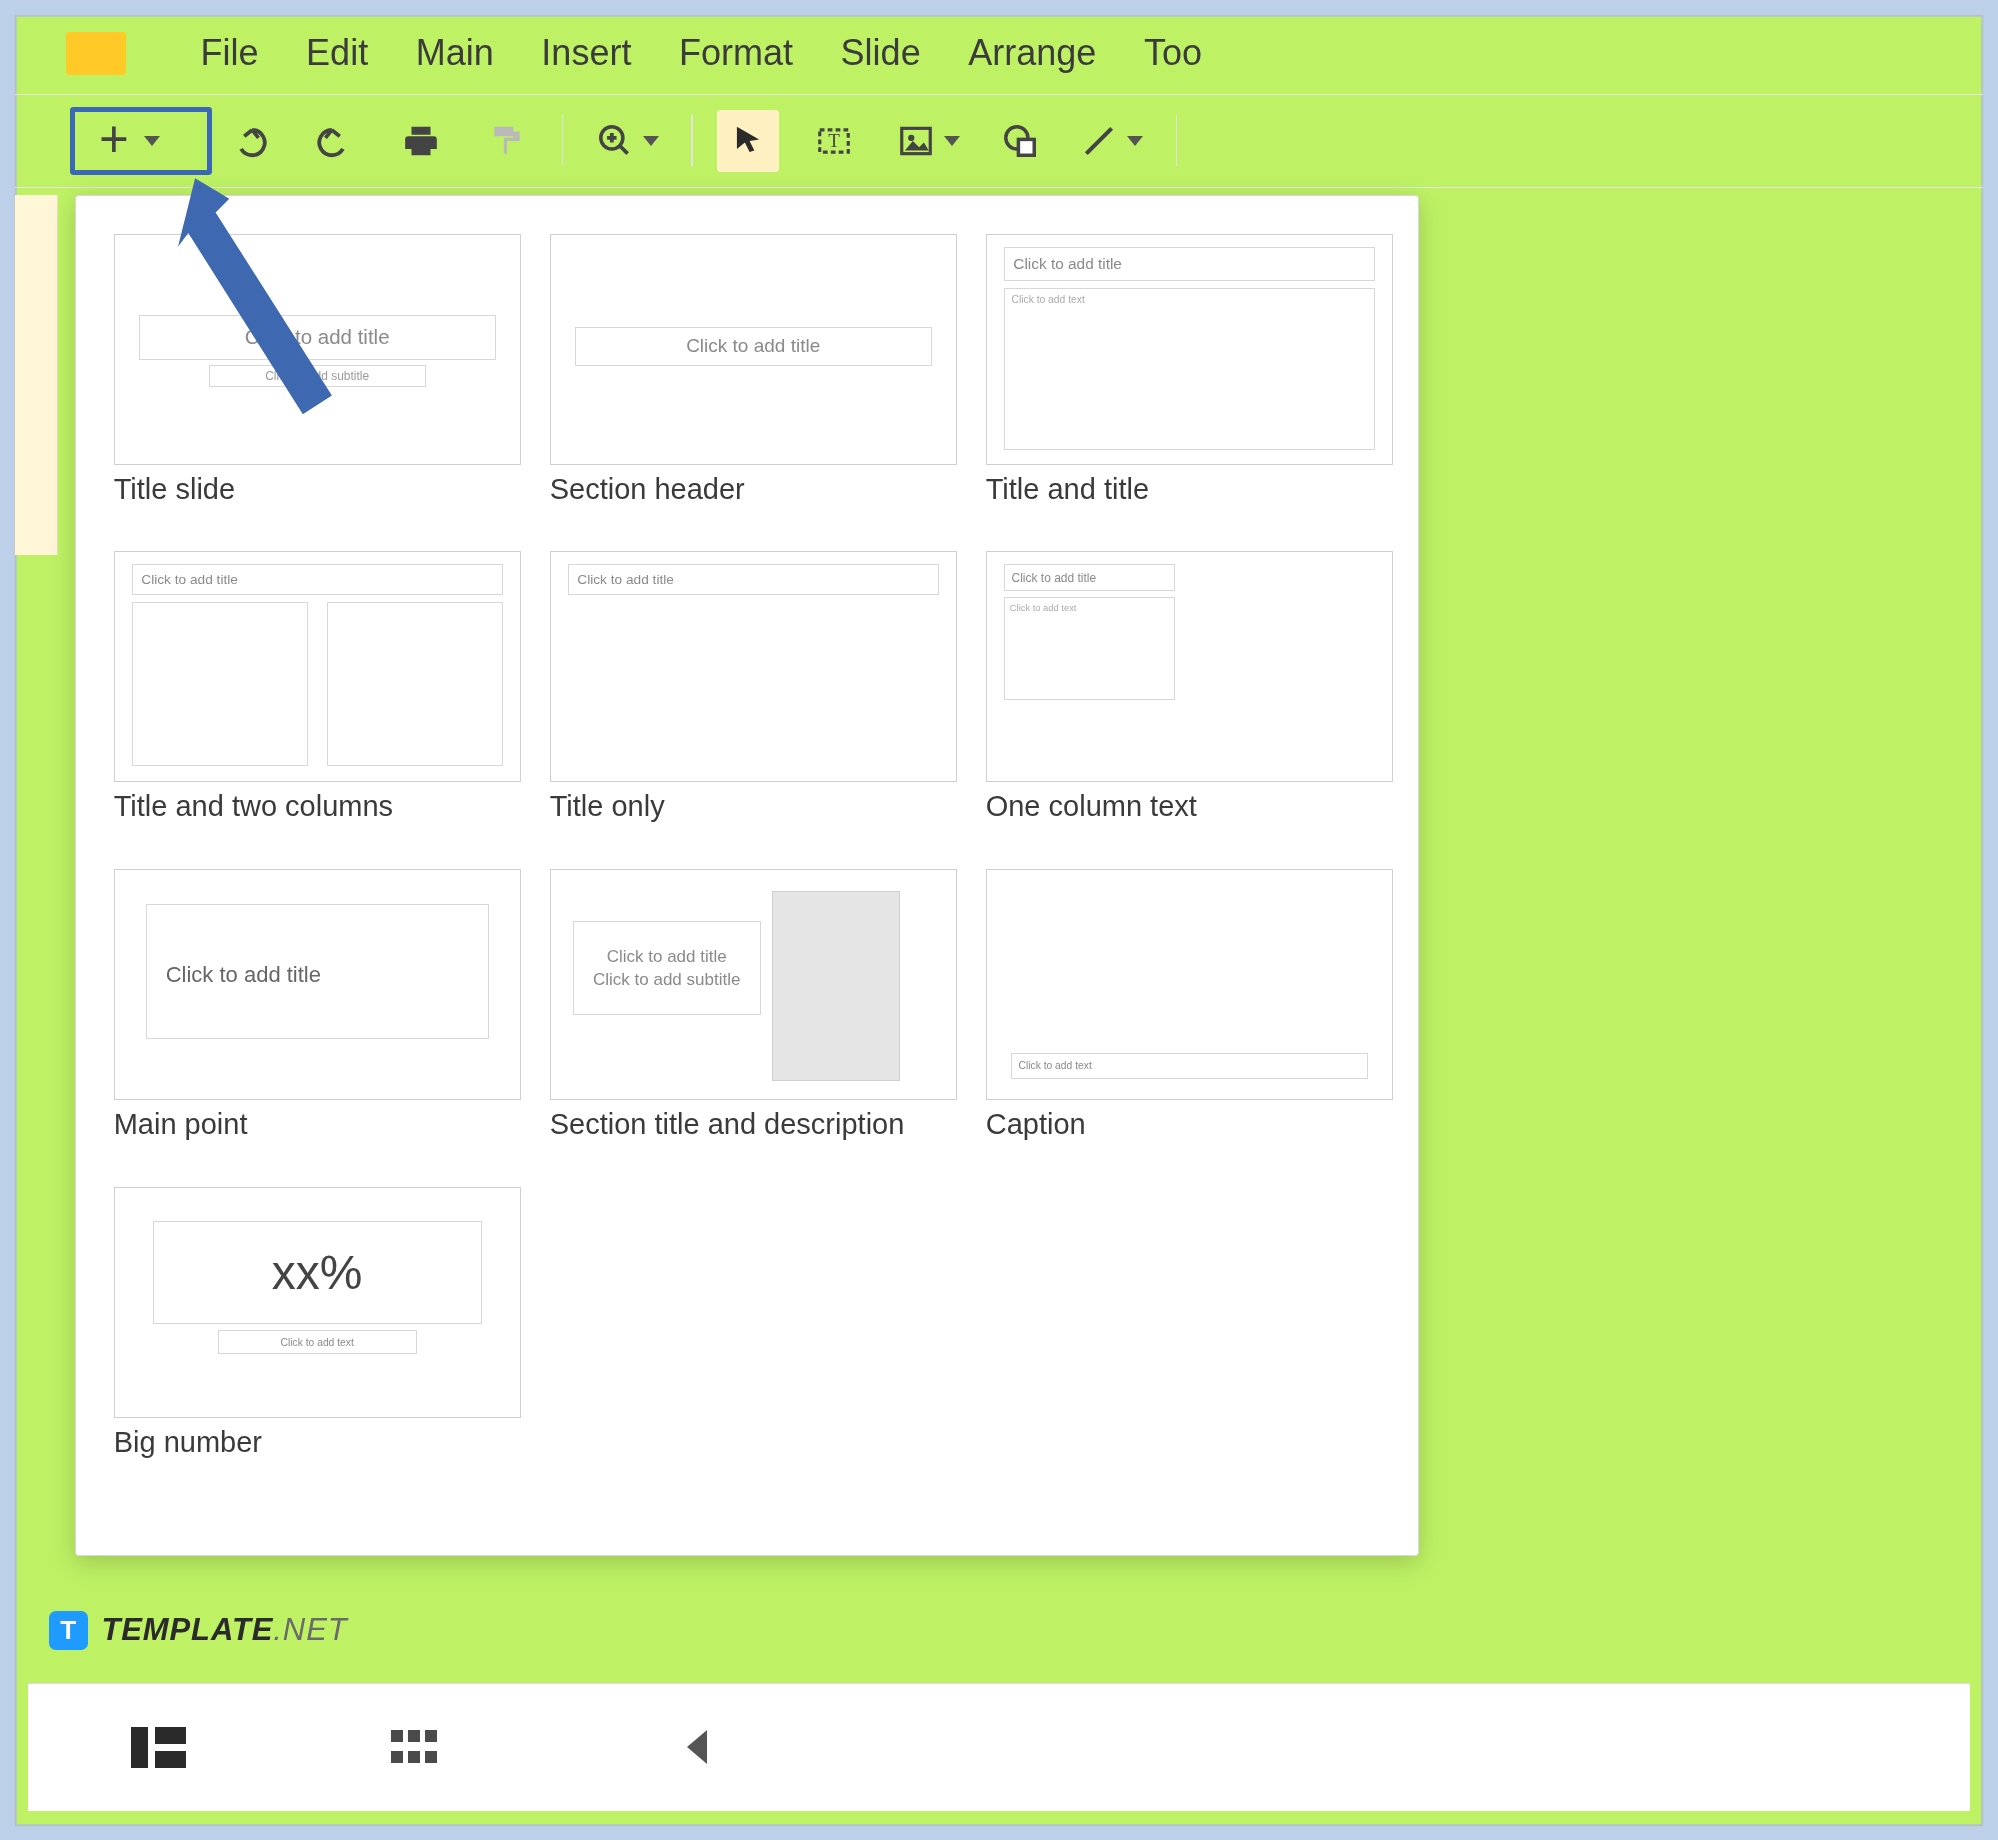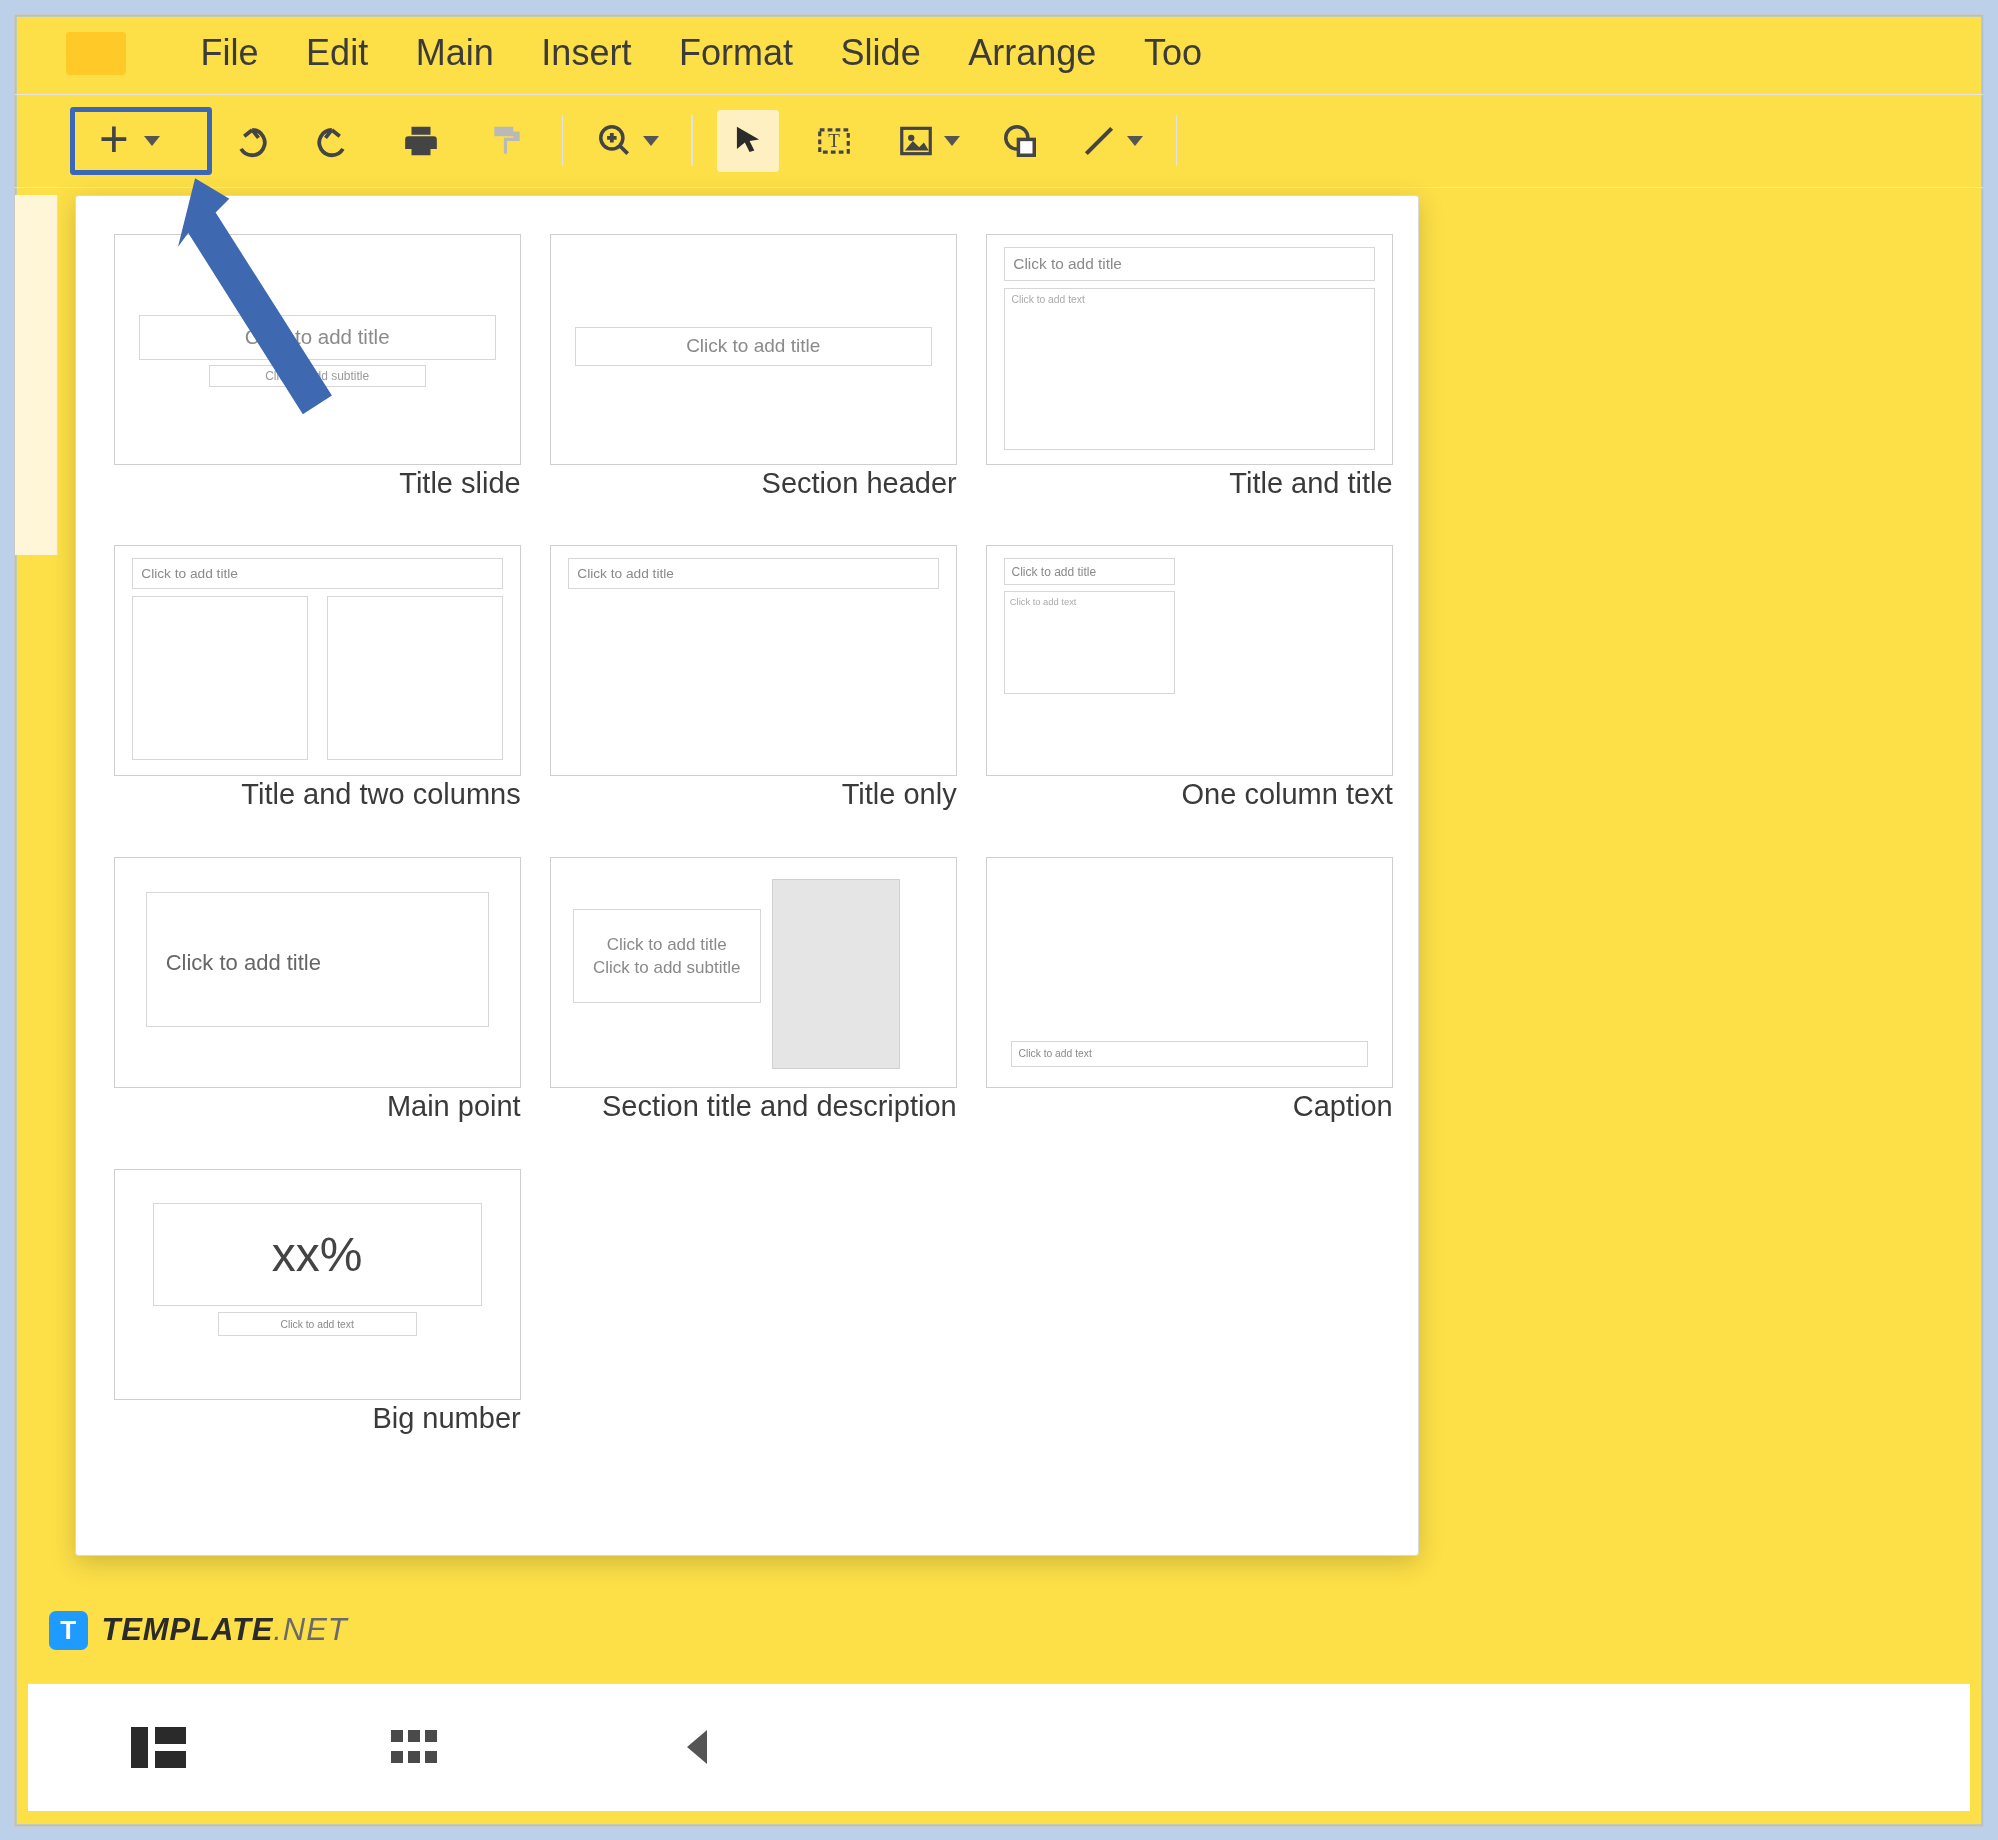--- a/index.html
+++ b/index.html
@@ -6,21 +6,21 @@
   html, body { width: 1998px; height: 1841px; }
   body {
     font-family: Arial, "Helvetica Neue", Helvetica, sans-serif;
     background: #bdd0e9;
     position: relative;
     overflow: hidden;
   }
   .app-frame {
     position: absolute;
     top: 13.7px; left: 13.7px; right: 13.7px; bottom: 13.7px;
-    background: #fde047;
+    background: #bef264;
     border: 0.9px solid #c9c9c9;
     box-shadow: 0 0 0 1.7px #aac2de inset;
   }
 
   
   .menubar {
     position: absolute;
     top: 0; left: 0; right: 0;
     height: 77px;
     display: flex;
@@ -116,21 +116,21 @@
     border-radius: 3.4px;
     box-shadow: 0 6.8px 26px rgba(0,0,0,0.18);
     padding: 38px 26px 26px 38px;
     z-index: 40;
   }
   .layout-grid {
     display: grid;
     grid-template-columns: repeat(3, 407px);
     gap: 45px 29px;
   }
-  .layout-cell { display: flex; flex-direction: column; align-items: flex-end; gap: 1px; cursor: pointer; }
+  .layout-cell { display: flex; flex-direction: column; align-items: flex-start; gap: 7px; cursor: pointer; }
   .thumb {
     width: 407px; height: 231px;
     border: 1.7px solid #cfcfcf;
     background: #fff;
     position: relative;
   }
   .thumb .ph {
     position: absolute;
     border: 1.7px solid #d7d7d7;
     background: #fff;

